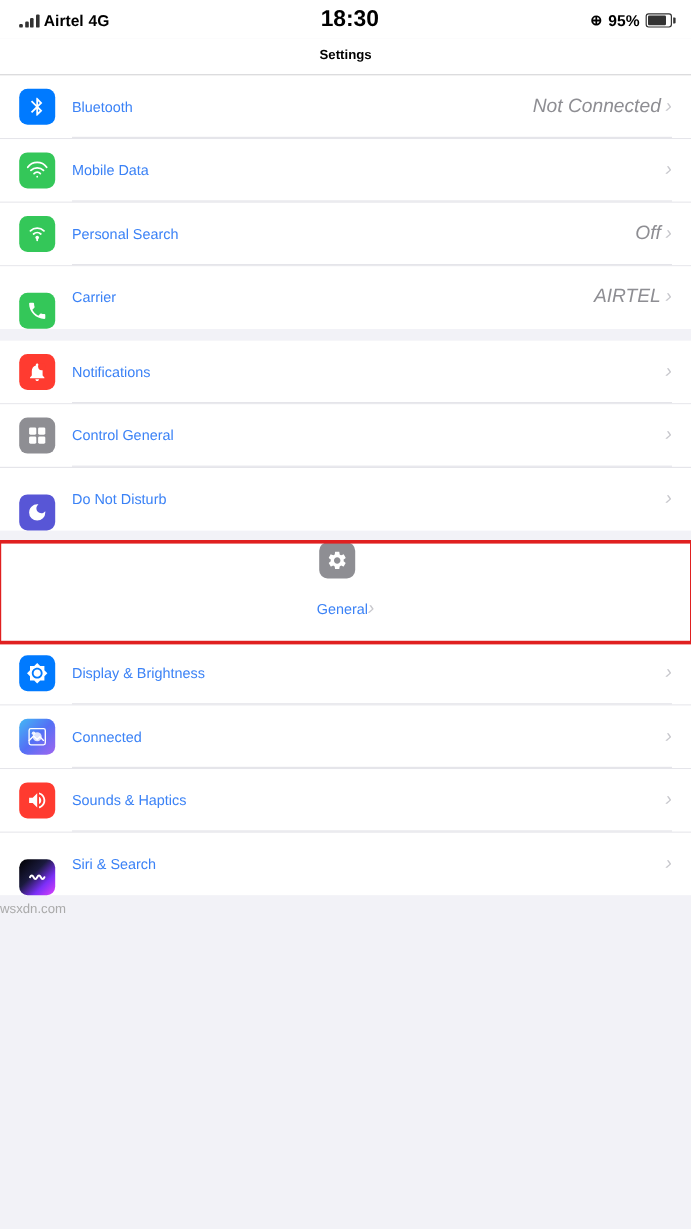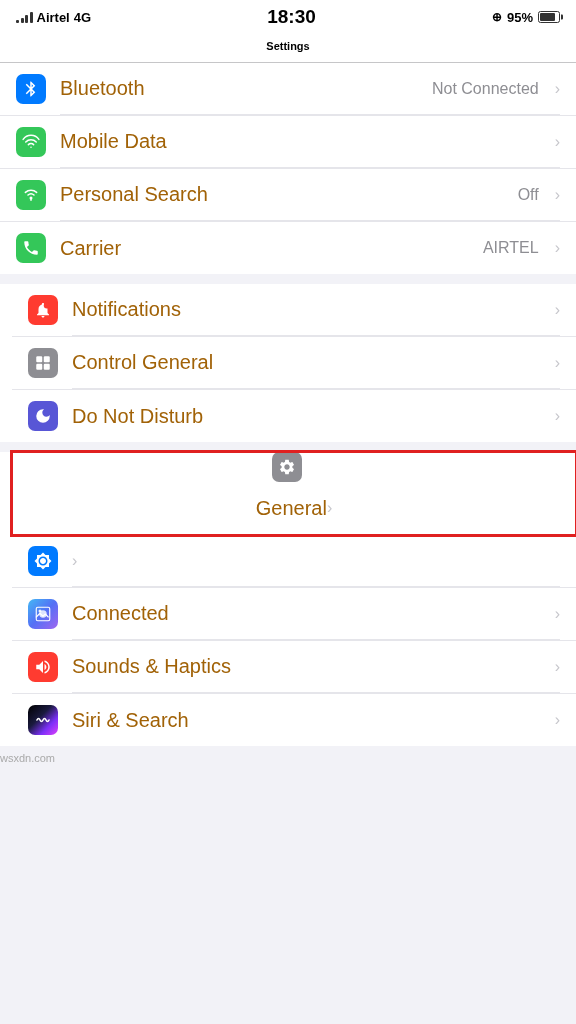--- a/index.html
+++ b/index.html
@@ -54,35 +54,35 @@
       font-size: 11px;
       font-weight: 600;
       border-bottom: 1px solid #c6c6c8;
     }
     .settings-section {
       background: #fff;
       margin-bottom: 0;
     }
     .settings-section + .settings-section {
       margin-top: 10px;
-      padding-left: 12px;
     }
 
     .settings-row {
       display: flex;
       align-items: center;
       background: #fff;
       padding: 0 16px;
       min-height: 52px;
       border-bottom: 1px solid #e5e5ea;
       cursor: pointer;
       position: relative;
     }
     .settings-row:last-child {
       border-bottom: none;
+      align-items: flex-end;
     }
 
     .row-icon {
       width: 30px; height: 30px;
       border-radius: 7px;
       display: flex; align-items: center; justify-content: center;
       margin-right: 14px;
       flex-shrink: 0;
     }
 
@@ -92,29 +92,30 @@
       align-items: center;
       justify-content: space-between;
       border-bottom: 1px solid #e5e5ea;
       min-height: 52px;
     }
     .settings-row:last-child .row-content {
       border-bottom: none;
     }
 
     .row-label {
-      font-size: 20px;
-      color: #a16207;
+      font-size: 12px;
+      color: #3b82f6;
     }
     .row-right {
       display: flex;
       align-items: center;
-      gap: 16px;
+      gap: 4px;
       color: #8e8e93;
       font-size: 16px;
+      font-style: italic;
     }
     .chevron {
       color: #c7c7cc;
       font-size: 16px;
       font-weight: 400;
     }
 
     
     .row-highlighted {
       outline: 3px solid #e02020;
@@ -318,20 +319,21 @@
     </div>
   </div>
 
   <div class="settings-row">
     <div class="row-icon icon-blue">
       <svg class="icon-svg" viewBox="0 0 24 24">
         <path d="M20 8.69V4h-4.69L12 .69 8.69 4H4v4.69L.69 12 4 15.31V20h4.69L12 23.31 15.31 20H20v-4.69L23.31 12 20 8.69zM12 18c-3.31 0-6-2.69-6-6s2.69-6 6-6 6 2.69 6 6-2.69 6-6 6zm0-10c-2.21 0-4 1.79-4 4s1.79 4 4 4 4-1.79 4-4-1.79-4-4-4z" fill="white"></path>
       </svg>
     </div>
     <div class="row-content">
+      <span class="row-label">Display &amp; Brightness</span>
       <div class="row-right">
         <span class="chevron">›</span>
       </div>
     </div>
   </div>
 
   <div class="settings-row">
     <div class="row-icon" style="background: linear-gradient(135deg, #43b8f5 0%, #5470f5 50%, #a066f0 100%);">
       <svg class="icon-svg" viewBox="0 0 24 24">
         <circle cx="12" cy="12" r="5" fill="rgba(255,255,255,0.8)"></circle>

